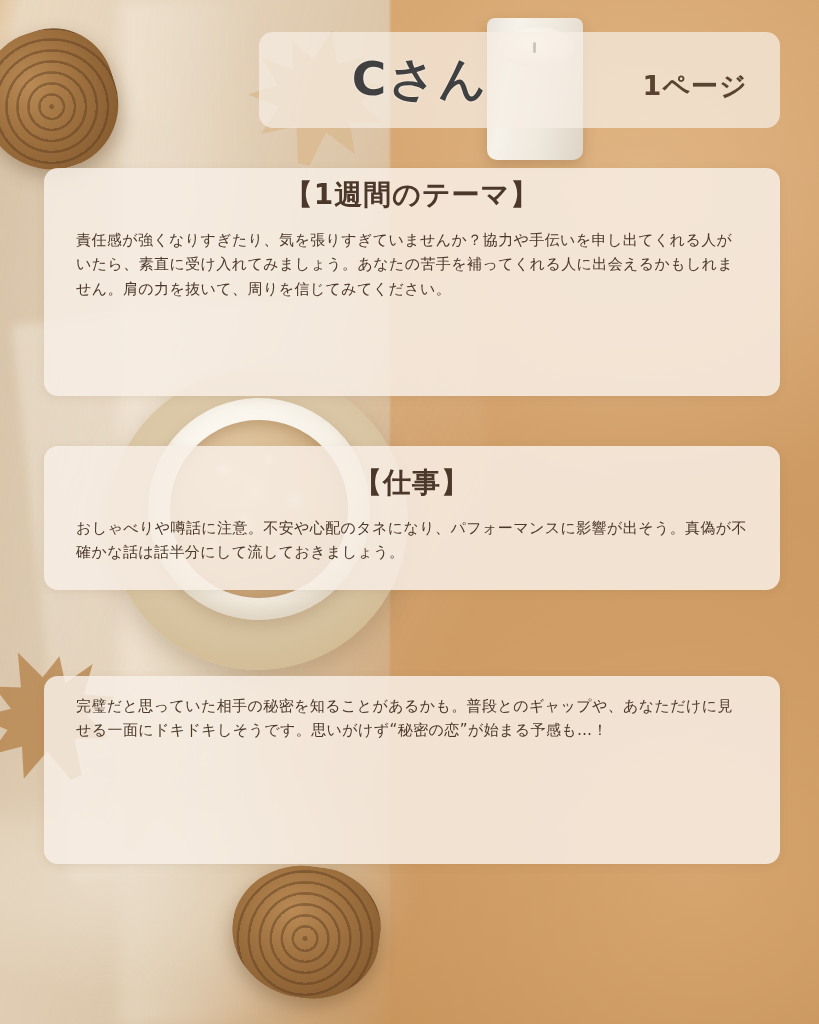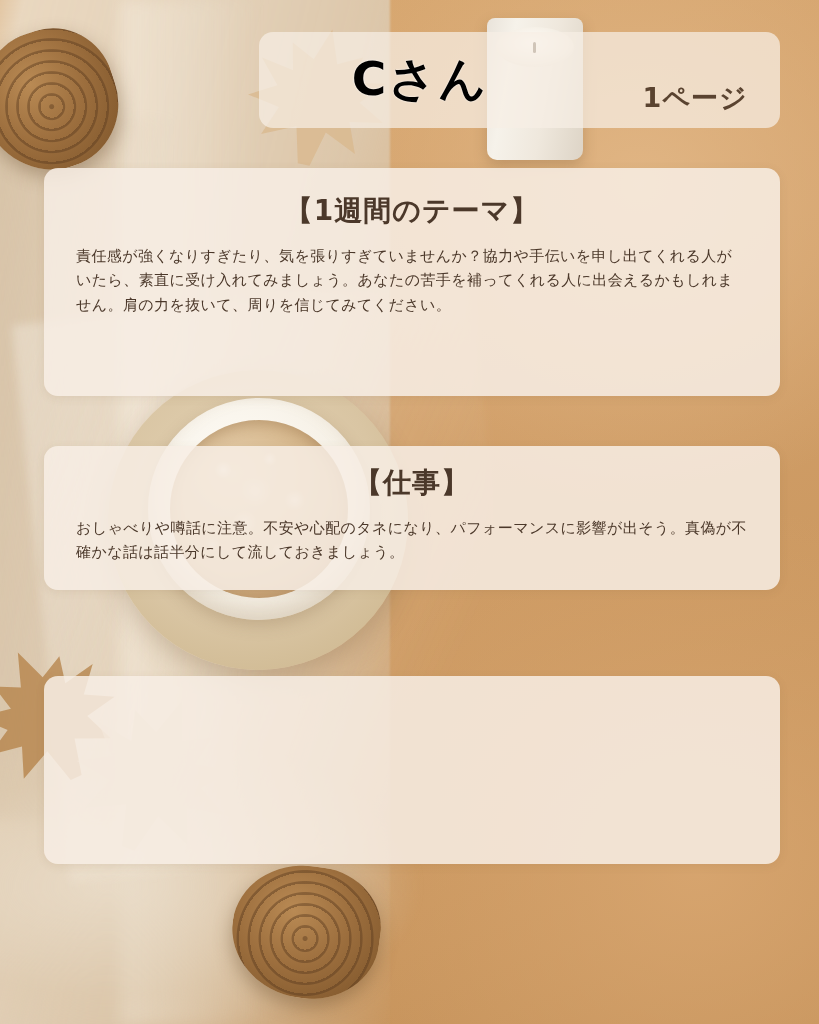--- a/index.html
+++ b/index.html
@@ -207,39 +207,39 @@
     background: rgba(247,238,228,0.72);
     border-radius: 14px;
   }
   .header-title {
     position: absolute;
     left: 300px; top: 48px;
     width: 240px;
     text-align: center;
     font-size: 47px;
     font-weight: 700;
-    color: #000000;
+    color: #404040;
     letter-spacing: 2px;
     text-shadow: 0 0 2px rgba(255,255,255,0.9);
     font-family: "DejaVu Sans", "Liberation Sans", sans-serif;
   }
   .page-badge {
     position: absolute;
-    left: 615px; top: 80px;
+    left: 615px; top: 68px;
     width: 160px;
     text-align: center;
     font-size: 27px;
     font-weight: 700;
     color: #5a4330;
     letter-spacing: 1px;
     font-family: "DejaVu Sans", "Liberation Sans", sans-serif;
   }
 
   
-  #panel-theme { left: 44px; top: 168px; width: 736px; height: 228px; padding: 24px 32px 0 32px; box-sizing: border-box; }
+  #panel-theme { left: 44px; top: 168px; width: 736px; height: 228px; padding: 8px 32px 0 32px; box-sizing: border-box; }
   #panel-work  { left: 44px; top: 446px; width: 736px; height: 144px; padding: 18px 32px 0 32px; box-sizing: border-box; }
   #panel-love  { left: 44px; top: 676px; width: 736px; height: 188px; padding: 18px 32px 0 32px; box-sizing: border-box; }
 </style>
 </head>
 <body>
 
 <div class="page">
 
   <div class="bg-base"></div>
   <div class="cloth-left"></div>
@@ -287,15 +287,16 @@
     <div class="panel-title">【1週間のテーマ】</div>
     <div class="panel-body">責任感が強くなりすぎたり、気を張りすぎていませんか？協力や手伝いを申し出てくれる人がいたら、素直に受け入れてみましょう。あなたの苦手を補ってくれる人に出会えるかもしれません。肩の力を抜いて、周りを信じてみてください。</div>
   </div>
 
   <div class="panel" id="panel-work">
     <div class="panel-title">【仕事】</div>
     <div class="panel-body">おしゃべりや噂話に注意。不安や心配のタネになり、パフォーマンスに影響が出そう。真偽が不確かな話は話半分にして流しておきましょう。</div>
   </div>
 
   <div class="panel" id="panel-love">
+    <div class="panel-body">完璧だと思っていた相手の秘密を知ることがあるかも。普段とのギャップや、あなただけに見せる一面にドキドキしそうです。思いがけず“秘密の恋”が始まる予感も…！</div>
   </div>
 
 </div>
 
 </body></html>

